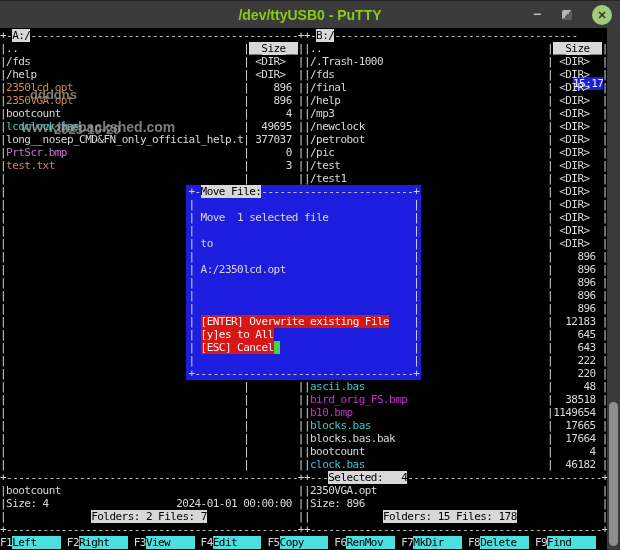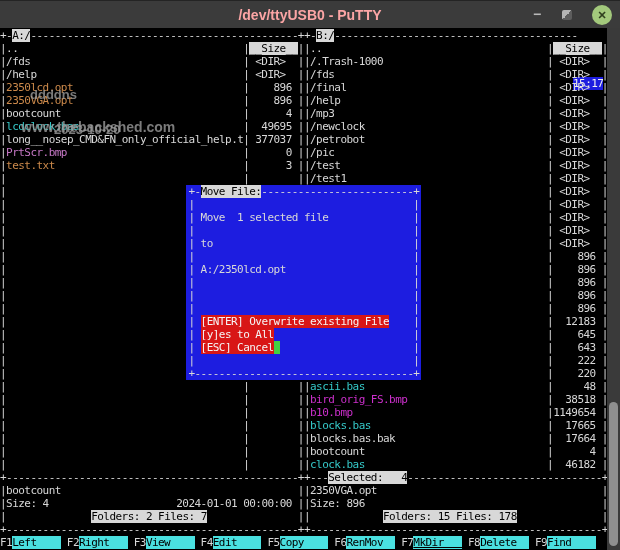--- a/index.html
+++ b/index.html
@@ -3,21 +3,21 @@
 <meta charset="utf-8">
 <style>
   html,body{margin:0;padding:0;background:#222;}
   #app{position:relative;width:620px;height:550px;overflow:hidden;background:#000;
        font-family:"DejaVu Sans Mono",monospace;}
   
   #titlebar{position:absolute;left:0;top:0;width:620px;height:28px;background:#3b3b3b;
             border-top:1px solid #242424;box-sizing:border-box;display:flex;
             align-items:center;justify-content:center;}
   #titletext{font-family:"Liberation Sans",sans-serif;font-size:14px;font-weight:700;
-             color:#fca5a5;}
+             color:#84cc16;}
   #minbtn{position:absolute;left:529px;top:3px;width:16px;height:20px;color:#b9b9b9;
           font-family:"Liberation Sans",sans-serif;font-size:14px;font-weight:700;
           text-align:center;line-height:20px;}
   #maxbtn{position:absolute;left:562px;top:9px;width:10px;height:10px;
           background:linear-gradient(135deg,#b5b5b5 0 50%,#5d5d5d 50% 100%);
           border-radius:2px;}
   #closebtn{position:absolute;left:592px;top:4px;width:20px;height:20px;border-radius:50%;
             background:#a3c97c;color:#30401f;font-family:"Liberation Sans",sans-serif;
             font-size:11px;font-weight:700;text-align:center;line-height:20px;}
   
@@ -338,21 +338,21 @@
       <span class="seg fkeybg" style="left: 79.0192px; top: 507px;">Right   </span>
       <span class="seg" style="left: 133.725px; top: 507px;">F3</span>
       <span class="seg fkeybg" style="left: 145.882px; top: 507px;">View    </span>
       <span class="seg" style="left: 200.587px; top: 507px;">F4</span>
       <span class="seg fkeybg" style="left: 212.744px; top: 507px;">Edit    </span>
       <span class="seg" style="left: 267.45px; top: 507px;">F5</span>
       <span class="seg fkeybg" style="left: 279.606px; top: 507px;">Copy    </span>
       <span class="seg" style="left: 334.312px; top: 507px;">F6</span>
       <span class="seg fkeybg" style="left: 346.469px; top: 507px;">RenMov  </span>
       <span class="seg" style="left: 401.174px; top: 507px;">F7</span>
-      <span class="seg fkeybg" style="left: 413.331px; top: 507px; text-decoration: underline;">MkDir   </span>
+      <span class="seg fkeybg" style="left: 413.331px; top: 507px;">MkDir   </span>
       <span class="seg" style="left: 468.037px; top: 507px;">F8</span>
       <span class="seg fkeybg" style="left: 480.194px; top: 507px;">Delete  </span>
       <span class="seg" style="left: 534.899px; top: 507px;">F9</span>
       <span class="seg fkeybg" style="left: 547.056px; top: 507px;">Find    </span>
       <span class="seg z2" style="left: 188.43px; top: 156px;">+-</span>
       <span class="seg inv z2" style="left: 200.587px; top: 156px;">Move File:</span>
       <span class="seg z2" style="left: 261.371px; top: 156px;">-------------------------</span>
       <span class="seg z2" style="left: 413.331px; top: 156px;">+</span>
       <span class="seg z2" style="left: 188.43px; top: 169px;">|</span>
       <span class="seg z2" style="left: 413.331px; top: 169px;">|</span>

